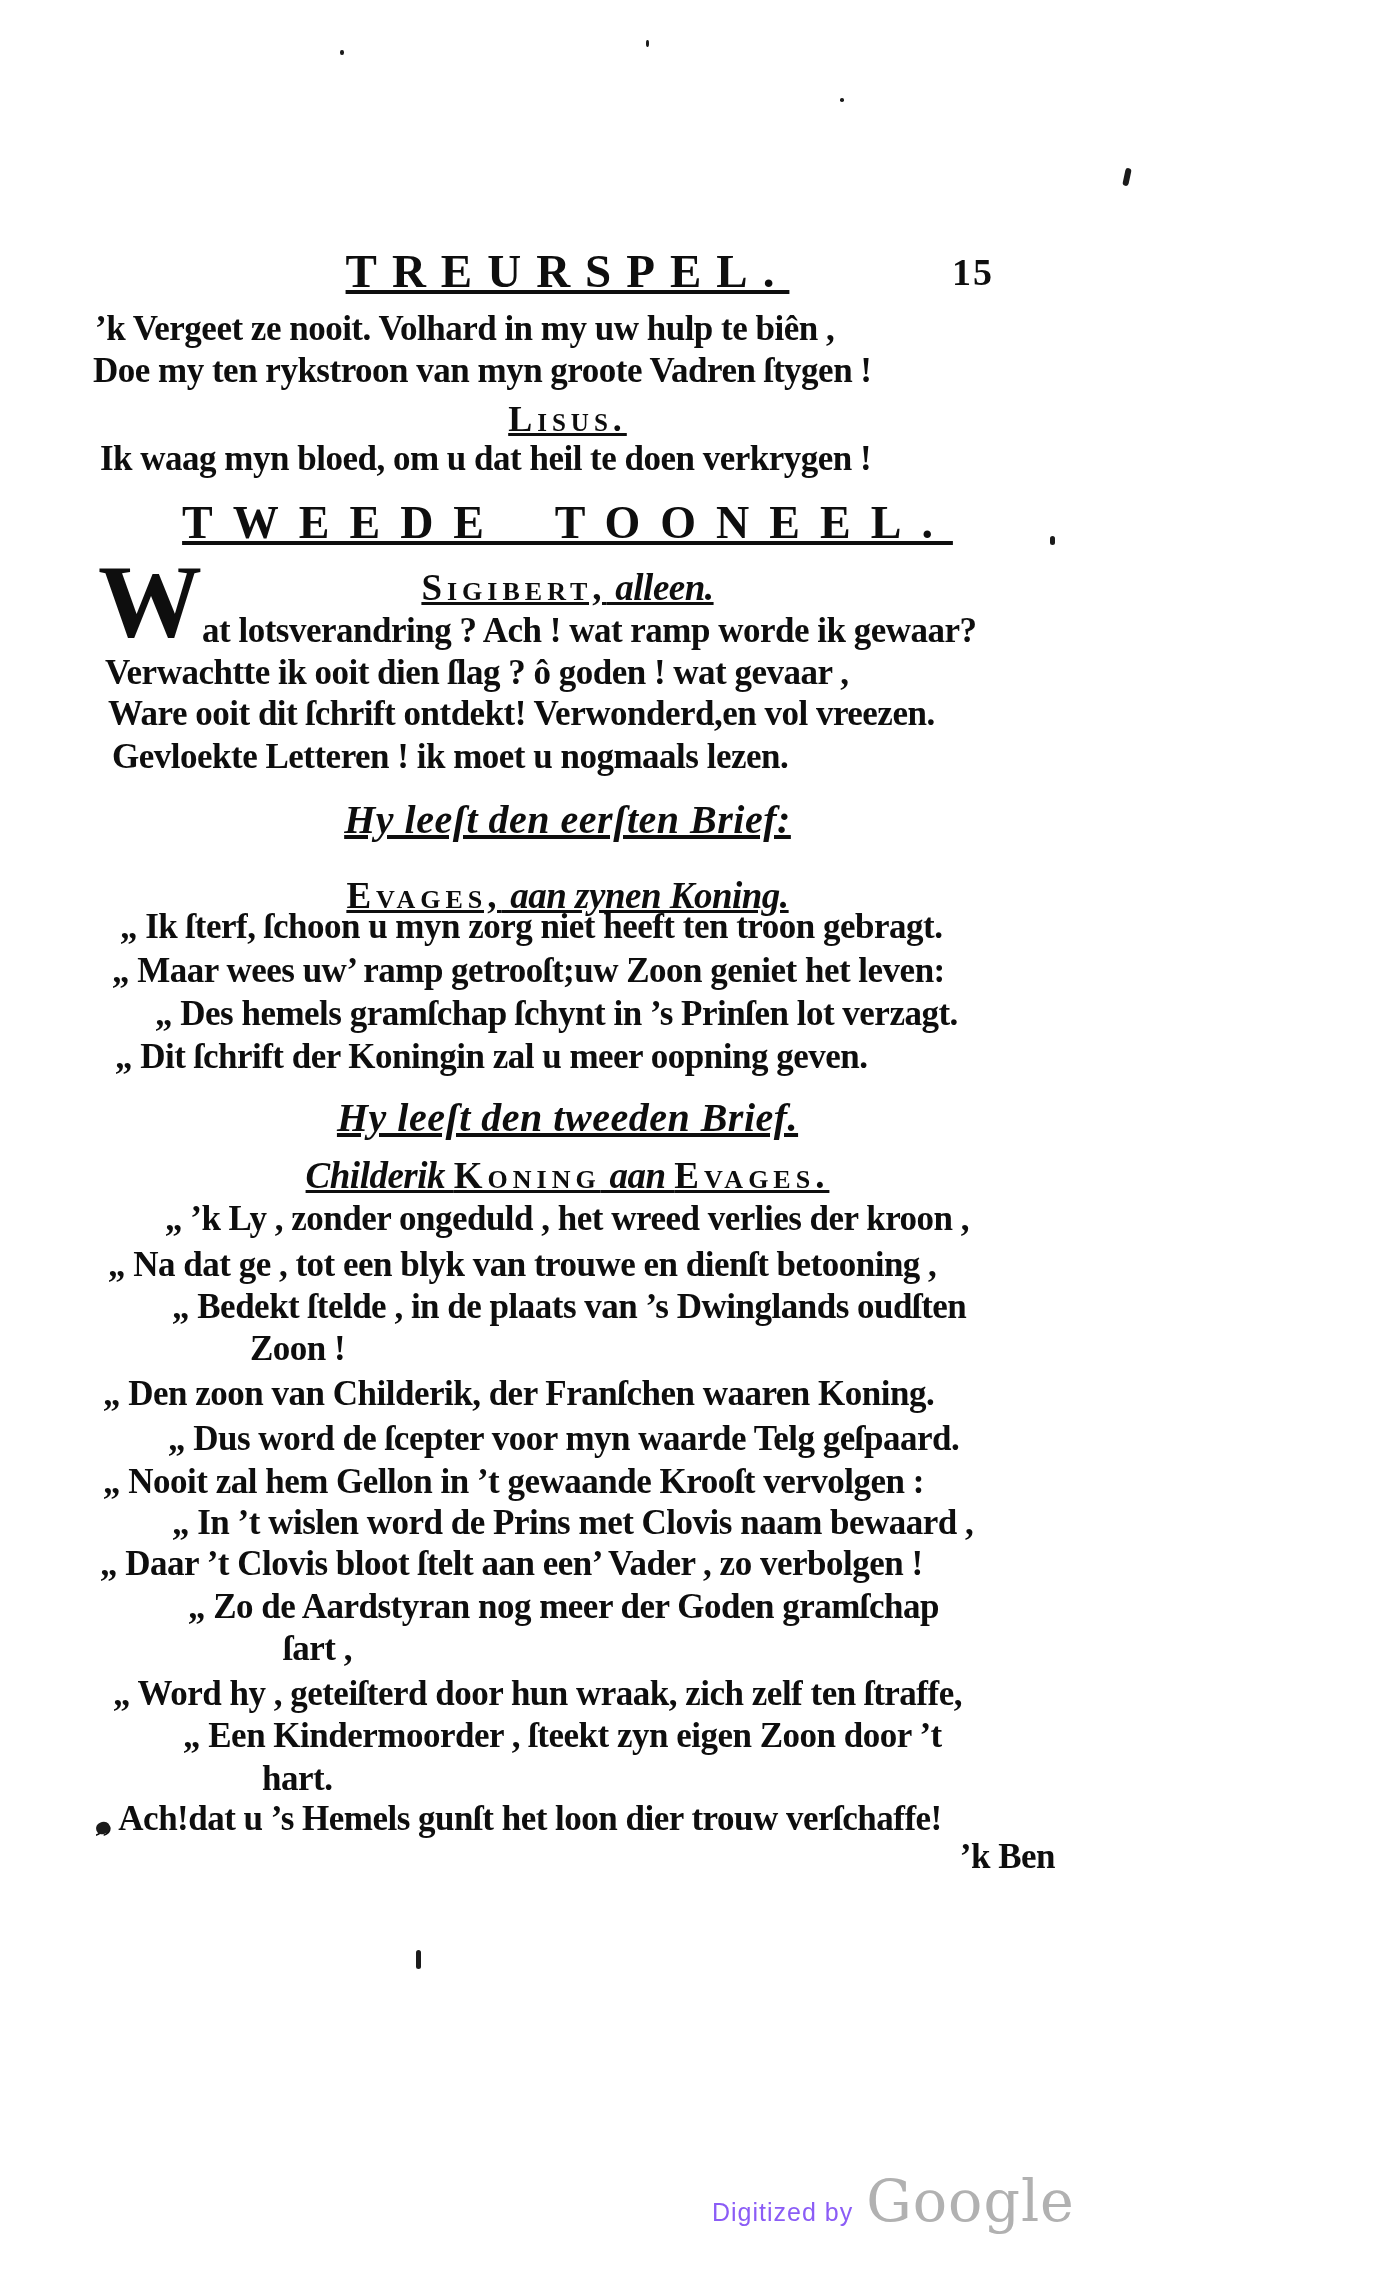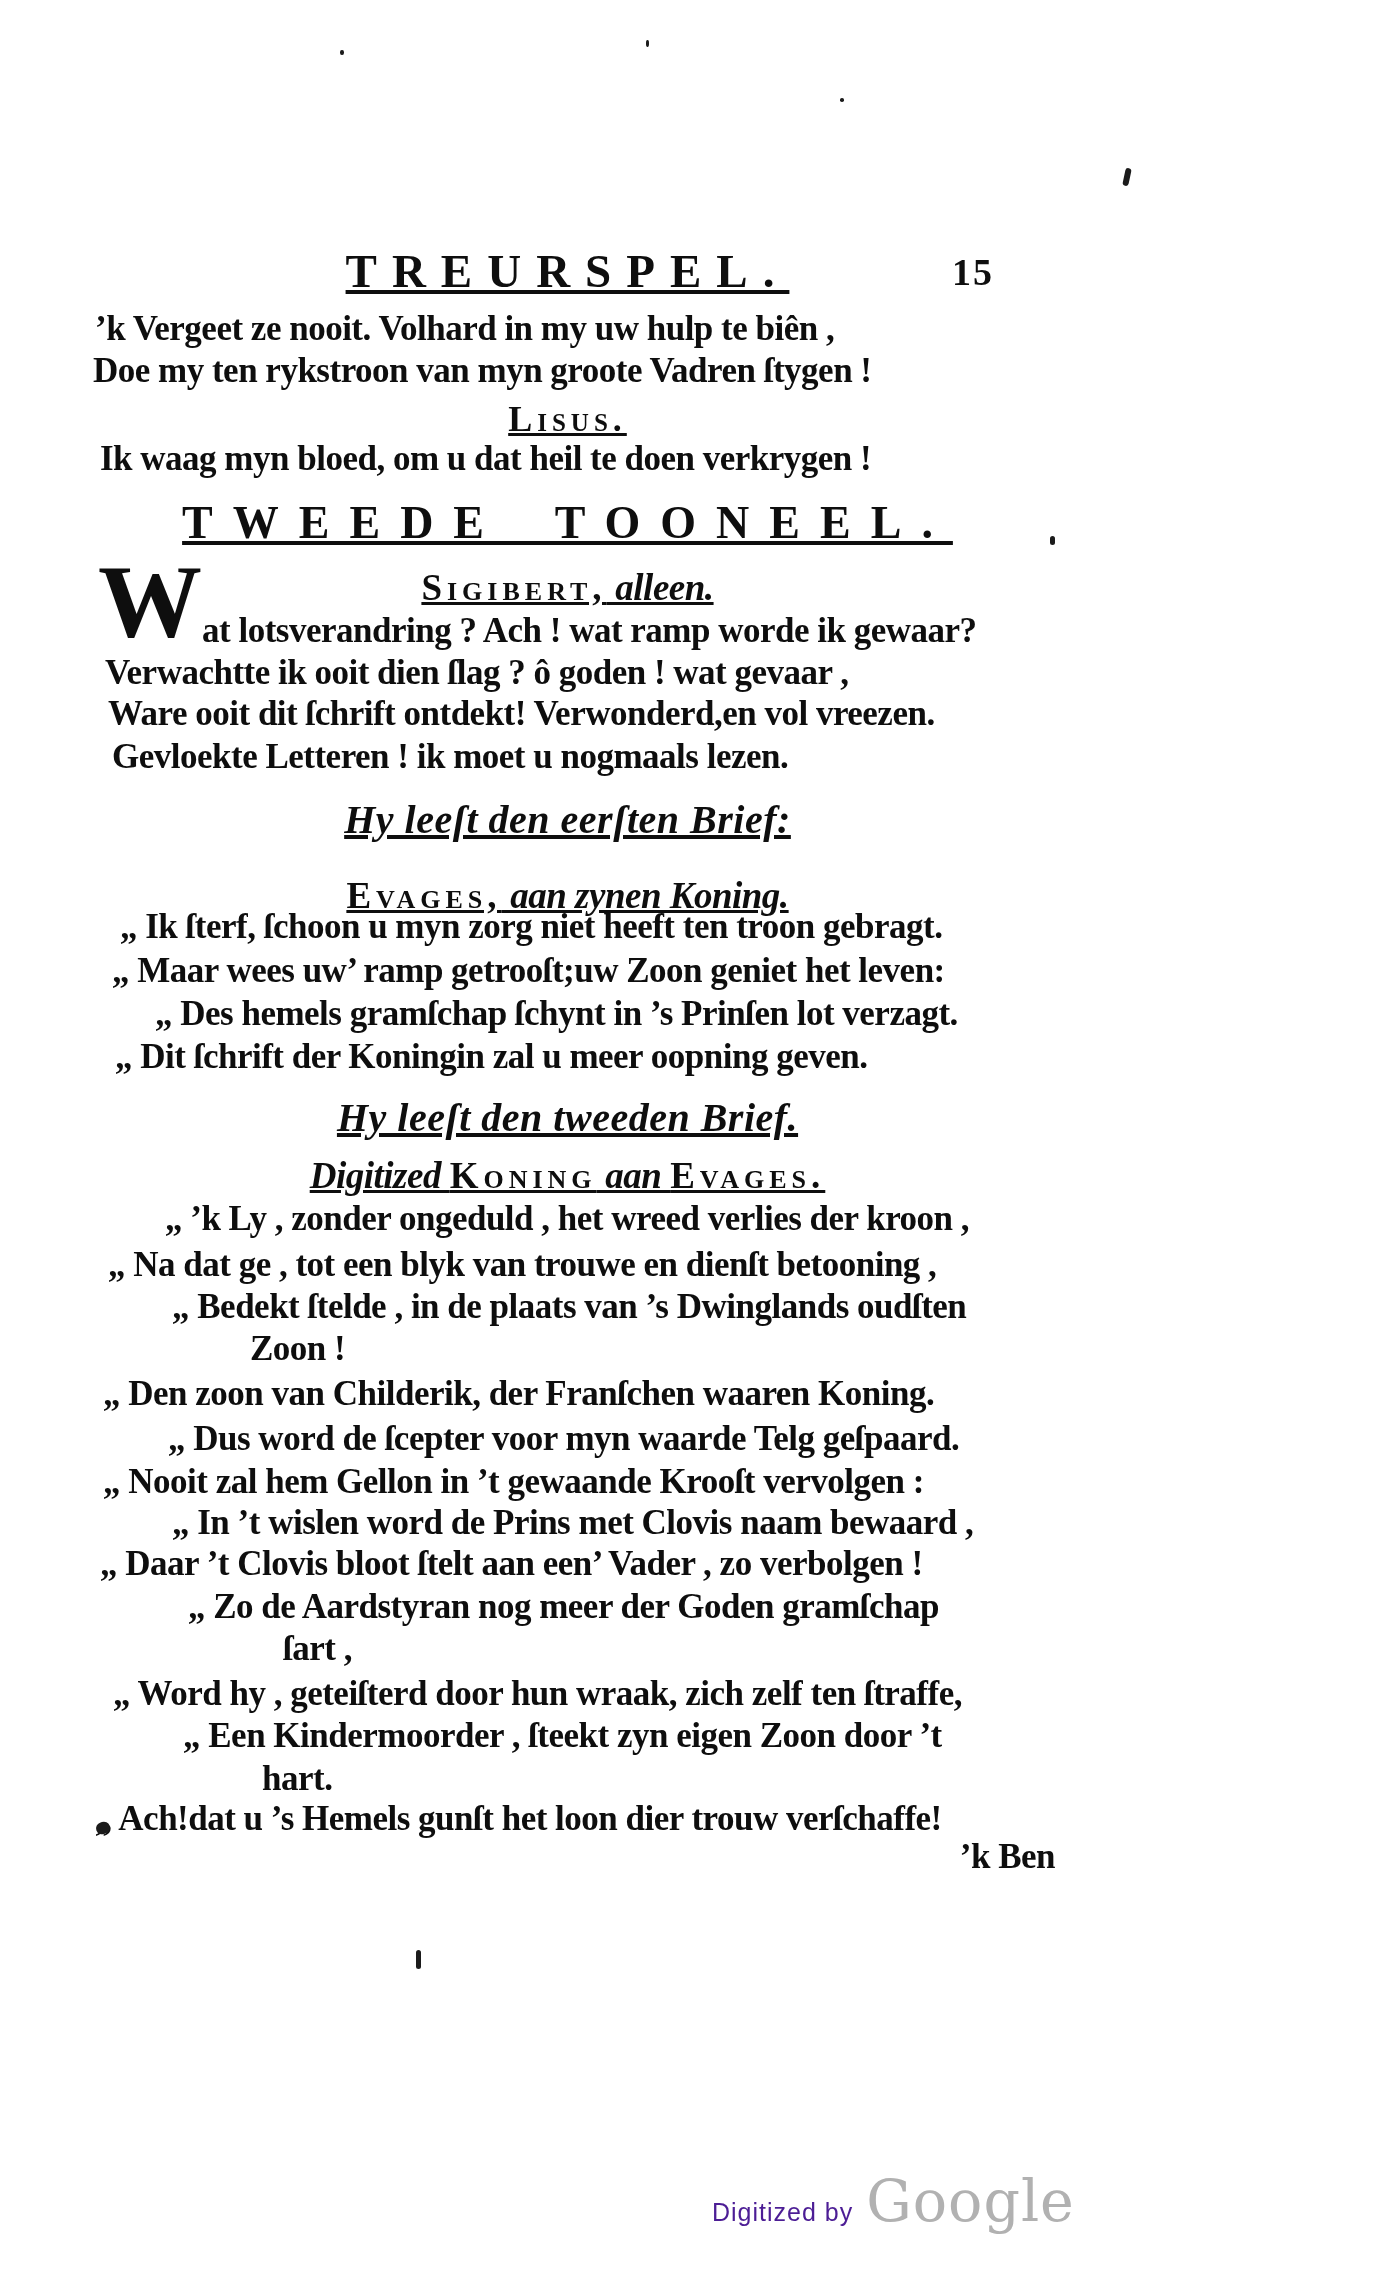--- a/index.html
+++ b/index.html
@@ -29,21 +29,21 @@
   .it{font-style:italic;}
   .caption{font-size:40px;font-style:italic;letter-spacing:0.5px;}
   .dropcap{font-size:104px;line-height:0.78;letter-spacing:0;}
   .catch{left:95px;width:960px;text-align:right;}
   .wm{
     position:absolute;left:712px;top:2168px;
     display:flex;align-items:baseline;gap:13px;
   }
   .wm-small{
     font-family:"Liberation Sans","DejaVu Sans",sans-serif;
-    font-size:25px;color:#4c1d95;letter-spacing:1px;font-weight:normal;
+    font-size:25px;color:#8b5cf6;letter-spacing:1px;font-weight:normal;
   }
   .wm-logo{
     font-family:"DejaVu Serif","Liberation Serif",serif;
     font-size:57px;color:#b1b1b1;letter-spacing:1px;font-weight:normal;
   }
   .speck{position:absolute;background:#1b1b1b;border-radius:45%;}
 </style>
 </head>
 <body>
 
@@ -68,21 +68,21 @@
   <div class="ln" style="left:112px;top:738px;">Gevloekte Letteren !  ik moet u nogmaals lezen.</div>
 
   <div class="ln center caption" style="top:798px;">Hy leeſt den eerſten Brief:</div>
   <div class="ln center direction" style="top:864px;margin-top:12px;"><span class="sc">Evages,</span><span class="it"> aan zynen Koning.</span></div>
   <div class="ln" style="left:120px;top:908px;">„ Ik ſterf, ſchoon u myn zorg niet heeft ten troon gebragt.</div>
   <div class="ln" style="left:112px;top:952px;">„ Maar wees uw’ ramp getrooſt;uw Zoon geniet het leven:</div>
   <div class="ln" style="left:155px;top:995px;">„ Des hemels gramſchap ſchynt  in ’s Prinſen lot verzagt.</div>
   <div class="ln" style="left:115px;top:1038px;">„ Dit ſchrift der Koningin zal u meer oopning geven.</div>
 
   <div class="ln center caption" style="top:1096px;">Hy leeſt den tweeden Brief.</div>
-  <div class="ln center direction" style="top:1156px;"><span class="it">Digitized </span><span class="sc">Koning</span><span class="it"> aan </span><span class="sc">Evages.</span></div>
+  <div class="ln center direction" style="top:1156px;"><span class="it">Childerik </span><span class="sc">Koning</span><span class="it"> aan </span><span class="sc">Evages.</span></div>
 
   <div class="ln" style="left:165px;top:1200px;">„ ’k Ly , zonder ongeduld , het wreed verlies der kroon ,</div>
   <div class="ln" style="left:108px;top:1246px;">„ Na dat ge , tot een blyk van trouwe en dienſt betooning ,</div>
   <div class="ln" style="left:172px;top:1288px;">„ Bedekt ſtelde , in de plaats van ’s Dwinglands oudſten</div>
   <div class="ln" style="left:250px;top:1330px;">Zoon !</div>
   <div class="ln" style="left:103px;top:1375px;">„ Den zoon van Childerik, der Franſchen waaren Koning.</div>
   <div class="ln" style="left:168px;top:1420px;">„ Dus word de ſcepter voor myn waarde Telg geſpaard.</div>
   <div class="ln" style="left:103px;top:1463px;">„ Nooit zal hem Gellon in ’t gewaande Krooſt vervolgen :</div>
   <div class="ln" style="left:172px;top:1504px;">„ In ’t wislen  word de Prins met Clovis naam bewaard ,</div>
   <div class="ln" style="left:100px;top:1545px;">„ Daar ’t Clovis bloot ſtelt aan een’ Vader , zo verbolgen !</div>

